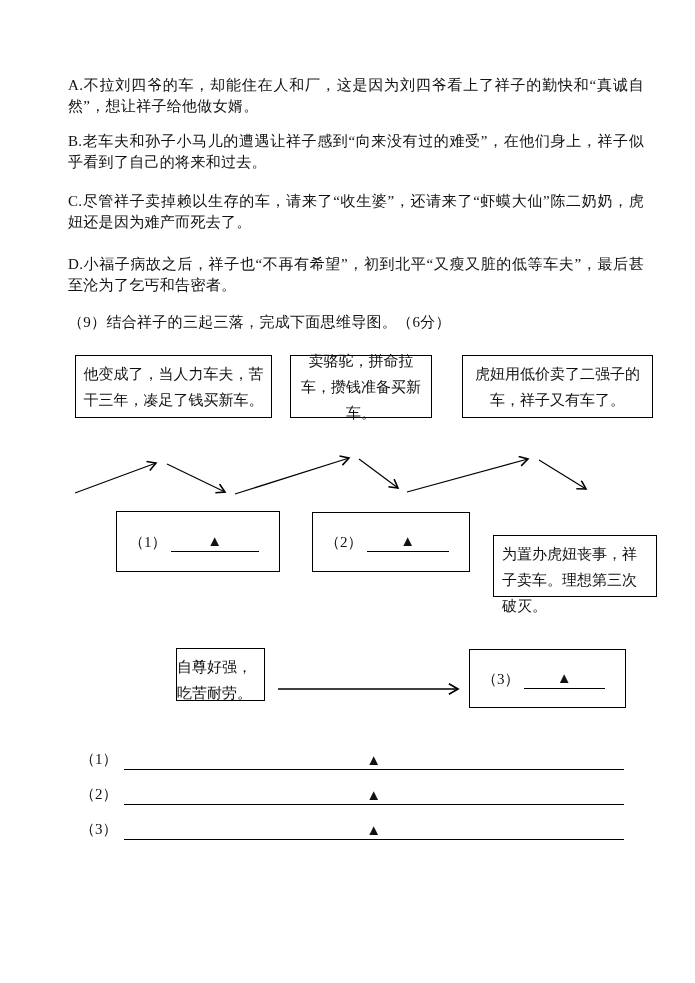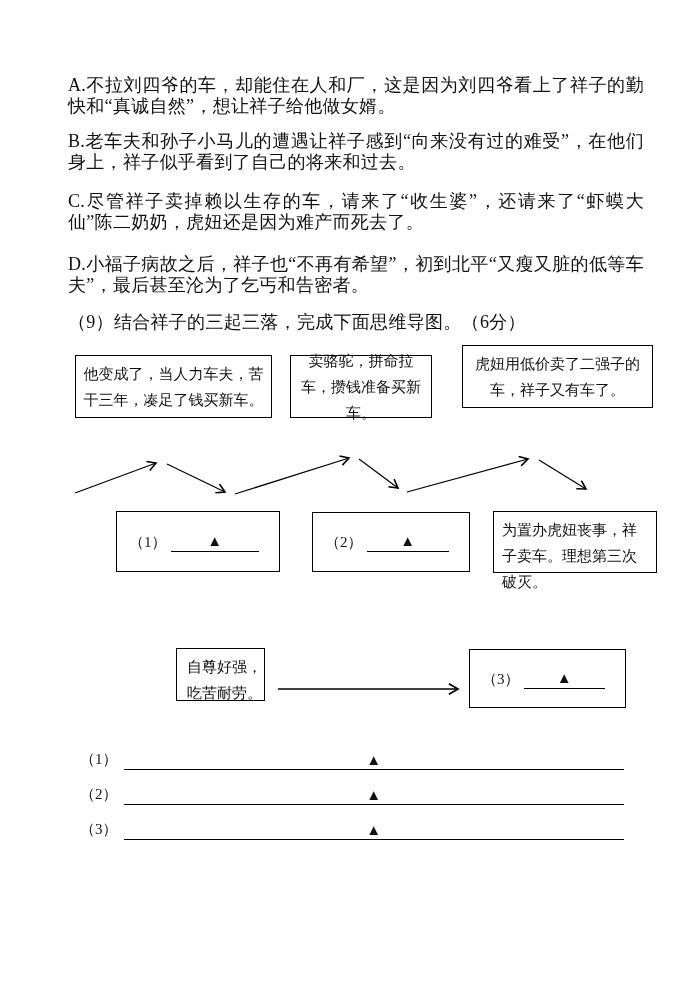--- a/index.html
+++ b/index.html
@@ -6,21 +6,21 @@
   .page{
     position:relative;
     width:695px;height:983px;
     background:#ffffff;
     font-family:"Liberation Serif","DejaVu Serif",serif;
     color:#111;
     overflow:hidden;
   }
   .abs{position:absolute;}
   .para{
-    font-size:18px;
+    font-size:15px;
     line-height:21px;
     text-align:justify;
     letter-spacing:0.3px;
   }
   .dbox{
     position:absolute;
     border:1.5px solid #000;
     box-sizing:border-box;
     font-size:15px;
   }
@@ -40,24 +40,25 @@
     flex:1;
     border-bottom:1.6px solid #000;
     text-align:center;
     font-size:15px;
     line-height:19px;
     margin-left:4px;
   }
   .text-box{
     line-height:26px;
     padding:5px 8px;
+    margin-top:24px;
   }
   .trait-box{
     line-height:26px;
-    padding:5px 0 0 10px;
+    padding:5px 0 0 0;
     overflow:hidden;
   }
   .answer-row{
     position:absolute;
     display:flex;align-items:flex-end;
     height:24px;
   }
   .answer-label{font-size:15px;line-height:21px;white-space:nowrap;}
   .answer-line{
     flex:1;
@@ -80,21 +81,21 @@
   <div class="abs para" style="left:68px;top:254px;width:576px">D.小福子病故之后，祥子也“不再有希望”，初到北平“又瘦又脏的低等车夫”，最后甚至沦为了乞丐和告密者。</div>
 
   <div class="abs para" style="left:68px;top:312px;width:576px">（9）结合祥子的三起三落，完成下面思维导图。（6分）</div>
 
   <div class="dbox top-box" style="left:75px;top:355px;width:197px;height:63px">
     <span>他变成了，当人力车夫，苦干三年，凑足了钱买新车。</span>
   </div>
   <div class="dbox top-box" style="left:290px;top:355px;width:142px;height:63px">
     <span>卖骆驼，拼命拉车，攒钱准备买新车。</span>
   </div>
-  <div class="dbox top-box" style="left:462px;top:345px;width:191px;height:63px">
+  <div class="dbox top-box" style="left:462px;top:355px;width:191px;height:63px">
     <span>虎妞用低价卖了二强子的车，祥子又有车了。</span>
   </div>
 
   <svg class="abs" style="left:55px;top:443px" width="545" height="60" viewBox="0 0 545 60">
     <defs>
       <marker id="ah" markerWidth="11" markerHeight="11" refX="8" refY="4.5" orient="auto">
         <polyline points="1,0.5 8,4.5 1,8.5" fill="none" stroke="#000" stroke-width="1.3"></polyline>
       </marker>
     </defs>
     <line x1="20" y1="50" x2="101" y2="20" stroke="#000" stroke-width="1.2" marker-end="url(#ah)"></line>

